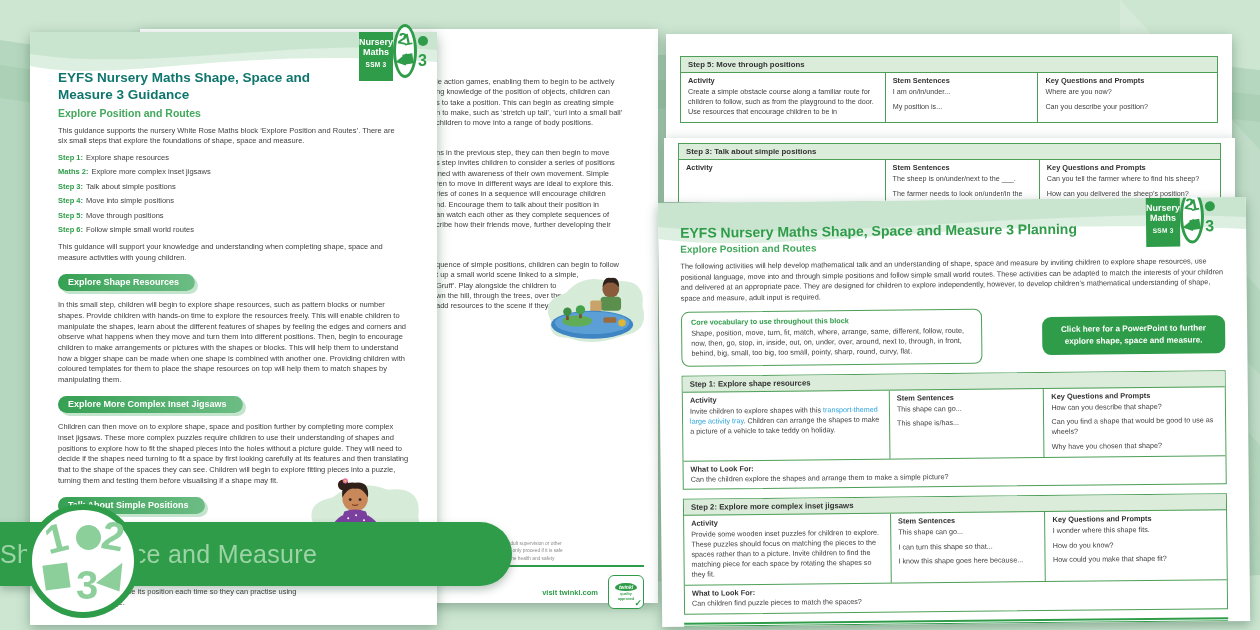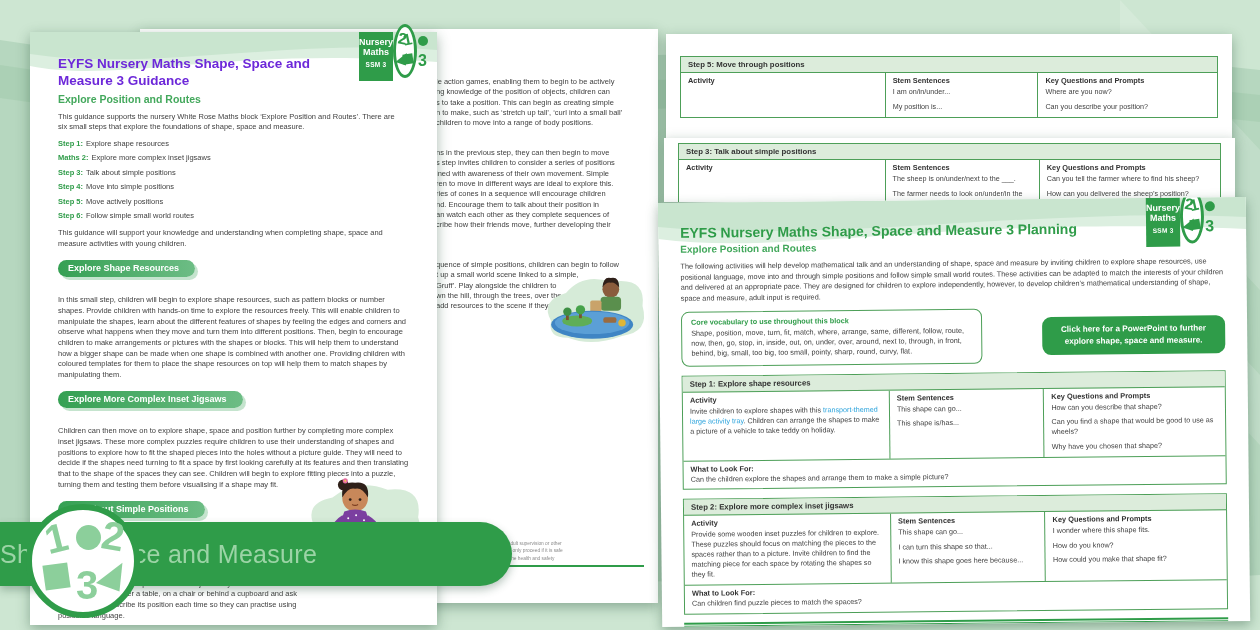--- a/index.html
+++ b/index.html
@@ -28,30 +28,30 @@
   .nm-circle .gnum { position:absolute; font-weight:bold; color:#2f9c49; font-size:16px; line-height:1; }
   .nm-circle .g1 { left:7px; top:5px; transform:rotate(-12deg); }
   .nm-circle .g2 { right:7px; top:4px; transform:rotate(10deg); }
   .nm-circle .g3 { left:22px; top:26px; }
   .nm-circle .gdot { position:absolute; left:22px; top:9px; width:10px; height:10px; border-radius:50%; background:#2f9c49; }
   .nm-circle .gsq  { position:absolute; left:7px; top:27px; width:10px; height:10px; background:#2f9c49; transform:rotate(-8deg); }
   .nm-circle .gtri { position:absolute; right:6px; top:25px; width:0; height:0; border-left:8px solid transparent; border-right:3px solid transparent; border-bottom:12px solid #2f9c49; transform:rotate(18deg); }
 
   
   .p1-inner { position:relative; padding:0 28px; z-index:1; }
-  .p1-title { margin:0; padding-top:24px; width:305px; font-size:13.5px; line-height:1.25; font-weight:bold; color:#6d28d9; }
+  .p1-title { margin:0; padding-top:38px; width:305px; font-size:13.5px; line-height:1.25; font-weight:bold; color:#0f766e; }
   .p1-sub { font-size:10.5px; font-weight:bold; color:#43a85c; margin-top:3px; }
   .body-txt { font-size:7.5px; line-height:1.42; color:#3f3f3f; }
   .p1-intro { margin-top:7px; width:338px; }
   .steps { margin-top:5px; }
   .step-row { font-size:7.5px; margin-top:5.5px; color:#3f3f3f; }
   .step-label { color:#2f9c49; font-weight:bold; margin-right:3px; }
   .p1-outro { margin-top:8px; width:340px; }
   .pill { display:inline-block; margin-top:11px; background:linear-gradient(90deg,#35a053,#6dbd85); color:#fff; font-weight:bold; font-size:9px; padding:3px 16px 4px 10px; border-radius:10px; box-shadow:3px 3px 0 rgba(150,205,165,.55); }
-  .section-body { margin-top:18px; }
+  .section-body { margin-top:9px; }
   .narrow { width:242px; }
   .child-illus { position:absolute; right:10px; top:440px; width:128px; z-index:1; }
 
   
   .banner { position:absolute; left:0; top:522px; width:512px; height:64px; background:#2f9c49; border-radius:0 32px 32px 0; z-index:5; display:flex; align-items:center; box-shadow:0 4px 8px rgba(25,70,45,.3); }
   .banner-title { font-size:25px; font-weight:normal; color:#9cd4a6; letter-spacing:.3px; }
   .banner-circle { position:absolute; left:26px; top:504px; width:114px; height:114px; background:#fff; border:6px solid #2f9c49; border-radius:50%; z-index:6; box-sizing:border-box; }
   .banner-circle .bnum { position:absolute; font-weight:bold; color:#8ccf9b; font-size:40px; line-height:1; }
   .banner-circle .b1 { left:13px; top:8px; transform:rotate(-14deg); }
   .banner-circle .b2 { right:10px; top:6px; transform:rotate(10deg); }
@@ -151,20 +151,29 @@
     <rect x="44" y="50" width="3" height="7" fill="#7a5230"></rect>
       <circle cx="45.5" cy="48" r="5" fill="#46a24a"></circle>
     <rect x="70" y="56" width="14" height="6" rx="2" fill="#9a6b3f"></rect>
     <circle cx="90" cy="62" r="4" fill="#e0b636"></circle>
   </svg>
 
   <div class="p2-disclaimer">sponsibility to assess whether adult supervision or other
 ntial risks before the activity and only proceed if it is safe
 rs. Twinkl is not responsible for the health and safety</div>
   <div class="p2-rule"></div>
+  <div class="p2-footrow">
+    <span class="visit">visit twinkl.com</span>
+    <div class="quality-badge">
+      <span class="qb-cloud">twinkl</span>
+      <span class="qb-text">quality
+approved</span>
+      <span class="qb-check">✓</span>
+    </div>
+  </div>
 </div>
 
 <div class="page page1">
   <svg class="wave" viewBox="0 0 407 56" preserveAspectRatio="none">
     <path d="M0 34 C 90 52 200 14 407 30 L407 0 L0 0 Z" fill="#dcefe0"></path>
     <path d="M0 22 C 120 40 260 6 407 18 L407 0 L0 0 Z" fill="#c9e5cf"></path>
   </svg>
 
   <div class="nm-badge">
     <div class="nm-ribbon">
@@ -185,21 +194,21 @@
   <div class="p1-inner">
     <h1 class="p1-title">EYFS Nursery Maths Shape, Space and Measure 3 Guidance</h1>
     <div class="p1-sub">Explore Position and Routes</div>
     <div class="body-txt p1-intro">This guidance supports the nursery White Rose Maths block ‘Explore Position and Routes’. There are six small steps that explore the foundations of shape, space and measure.</div>
 
     <div class="steps">
       <div class="step-row"><span class="step-label">Step 1:</span><span>Explore shape resources</span></div>
       <div class="step-row"><span class="step-label">Maths 2:</span><span>Explore more complex inset jigsaws</span></div>
       <div class="step-row"><span class="step-label">Step 3:</span><span>Talk about simple positions</span></div>
       <div class="step-row"><span class="step-label">Step 4:</span><span>Move into simple positions</span></div>
-      <div class="step-row"><span class="step-label">Step 5:</span><span>Move actively positions</span></div>
+      <div class="step-row"><span class="step-label">Step 5:</span><span>Move through positions</span></div>
       <div class="step-row"><span class="step-label">Step 6:</span><span>Follow simple small world routes</span></div>
     </div>
 
     <div class="body-txt p1-outro">This guidance will support your knowledge and understanding when completing shape, space and measure activities with young children.</div>
 
     <div><span class="pill">Explore Shape Resources</span></div>
     <div class="body-txt section-body">In this small step, children will begin to explore shape resources, such as pattern blocks or number shapes. Provide children with hands-on time to explore the resources freely. This will enable children to manipulate the shapes, learn about the different features of shapes by feeling the edges and corners and observe what happens when they move and turn them into different positions. Then, begin to encourage children to make arrangements or pictures with the shapes or blocks. This will help them to understand how a bigger shape can be made when one shape is combined with another one. Providing children with coloured templates for them to place the shape resources on top will help them to match shapes by manipulating them.</div>
 
     <div><span class="pill">Explore More Complex Inset Jigsaws</span></div>
     <div class="body-txt section-body">Children can then move on to explore shape, space and position further by completing more complex inset jigsaws. These more complex puzzles require children to use their understanding of shapes and positions to explore how to fit the shaped pieces into the holes without a picture guide. They will need to decide if the shapes need turning to fit a space by first looking carefully at its features and then translating that to the shape of the spaces they can see. Children will begin to explore fitting pieces into a puzzle, turning them and testing them before visualising if a shape may fit.</div>
@@ -240,20 +249,21 @@
   </svg>
 </div>
 
 <div class="page sheetA">
   <div class="sheet-inner">
     <div class="gtable">
       <div class="gtable-h">Step 5: Move through positions</div>
       <div class="gcols">
         <div class="gcol c-act">
           <div class="gcol-h">Activity</div>
+          <div>Create a simple obstacle course along a familiar route for children to follow, such as from the playground to the door. Use resources that encourage children to be in</div>
         </div>
         <div class="gcol c-stem">
           <div class="gcol-h">Stem Sentences</div>
           <div class="item">I am on/in/under...</div>
           <div class="item">My position is...</div>
         </div>
         <div class="gcol c-kq">
           <div class="gcol-h">Key Questions and Prompts</div>
           <div class="item">Where are you now?</div>
           <div class="item">Can you describe your position?</div>

